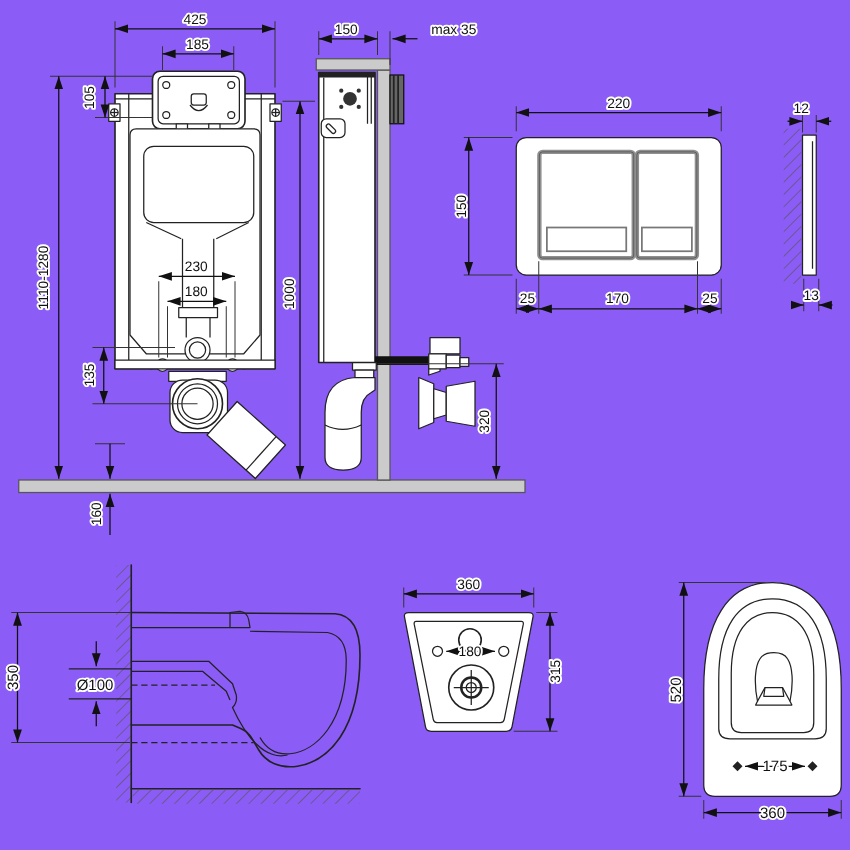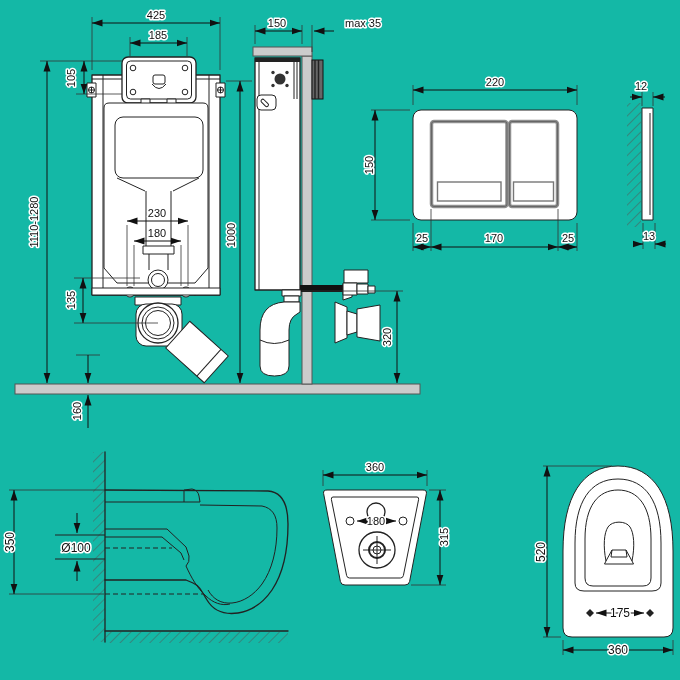--- a/index.html
+++ b/index.html
@@ -1,16 +1,16 @@
 <!DOCTYPE html>
 <html><head>
 <meta charset="utf-8">
 <style>
   html,body{margin:0;padding:0;background:#fff;}
-  #stage{position:relative;width:680px;height:680px;background:#14b8a6;overflow:hidden;
+  #stage{position:relative;width:680px;height:680px;background:#8b5cf6;overflow:hidden;
          font-family:"Liberation Sans",sans-serif;}
   svg{display:block;}
   .ln  {stroke:#222;stroke-width:1.3;fill:none;stroke-linejoin:round;stroke-linecap:round;}
   .ln2 {stroke:#222;stroke-width:1;fill:none;stroke-linejoin:round;}
   .fw  {fill:#fff;stroke:#222;stroke-width:1.3;stroke-linejoin:round;}
   .fw2 {fill:#fff;stroke:#222;stroke-width:1;stroke-linejoin:round;}
   .gray{fill:#cbcbcb;stroke:#555;stroke-width:1;}
   .ext {stroke:#333;stroke-width:0.8;fill:none;}
   .dl  {stroke:#111;stroke-width:1;fill:none;}
   .dash{stroke:#222;stroke-width:1;fill:none;stroke-dasharray:5 3;}

